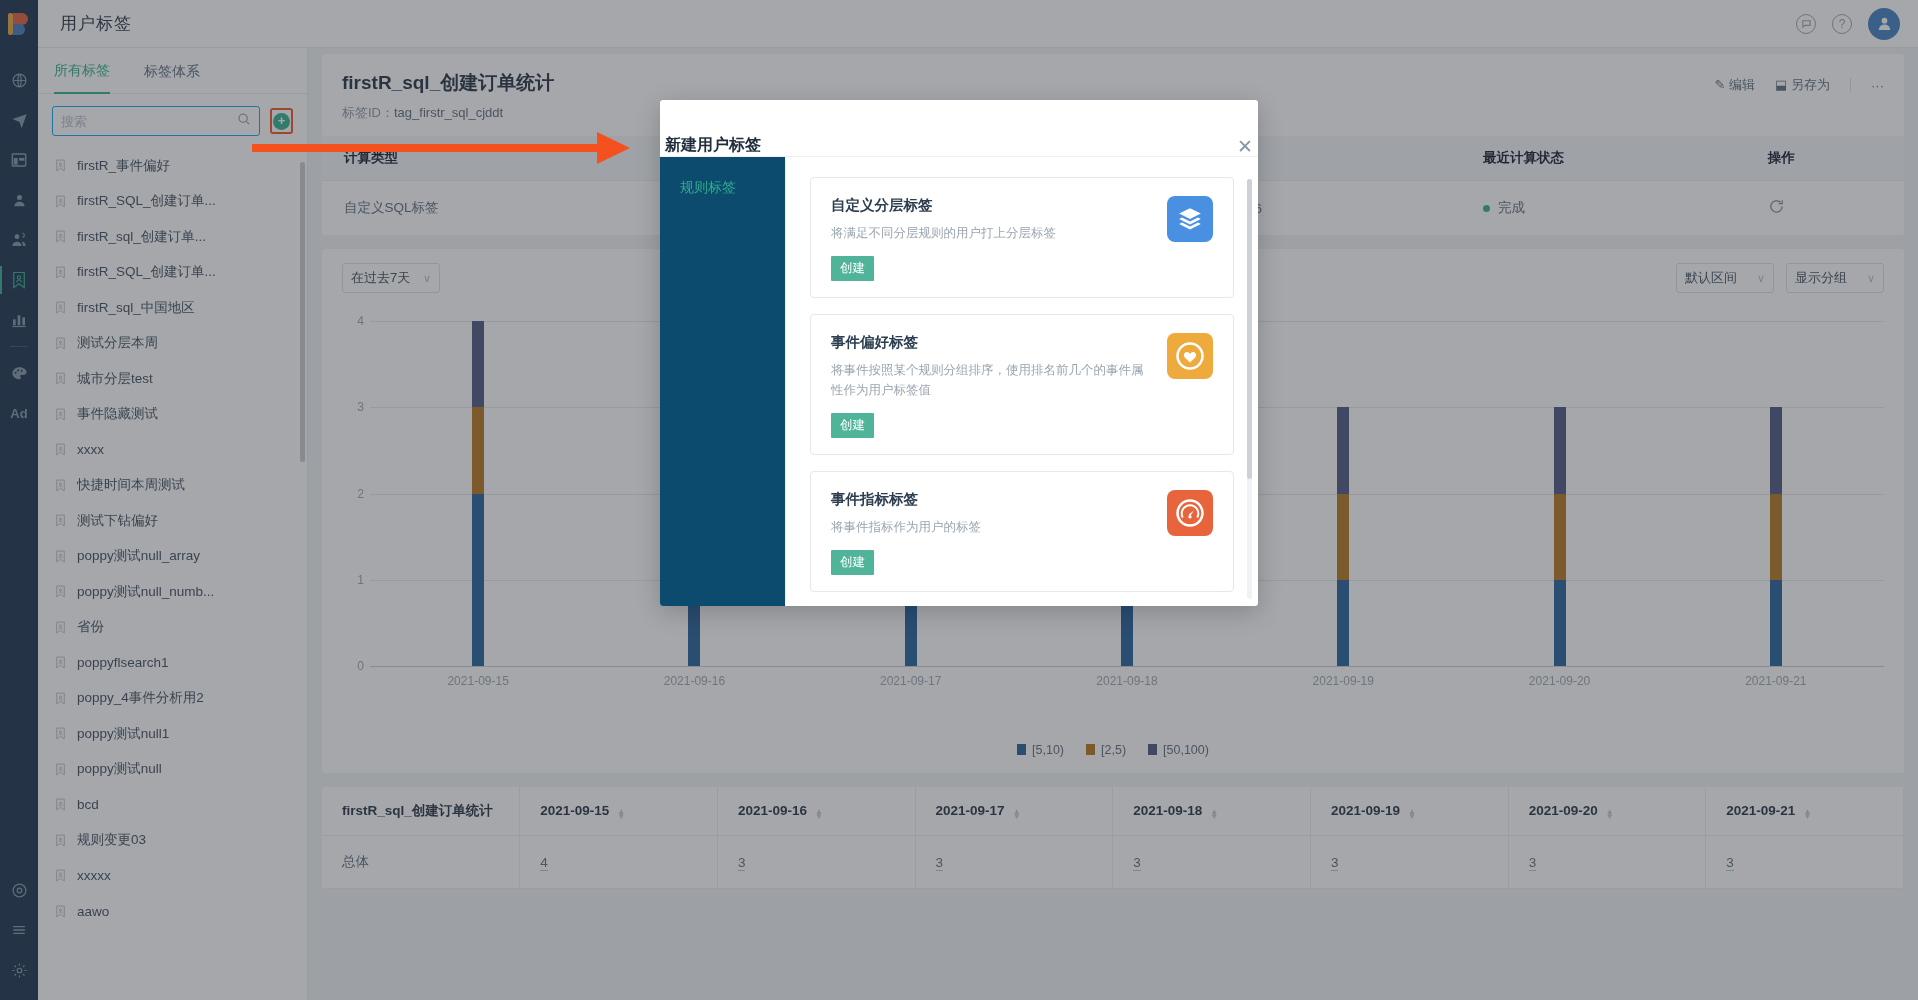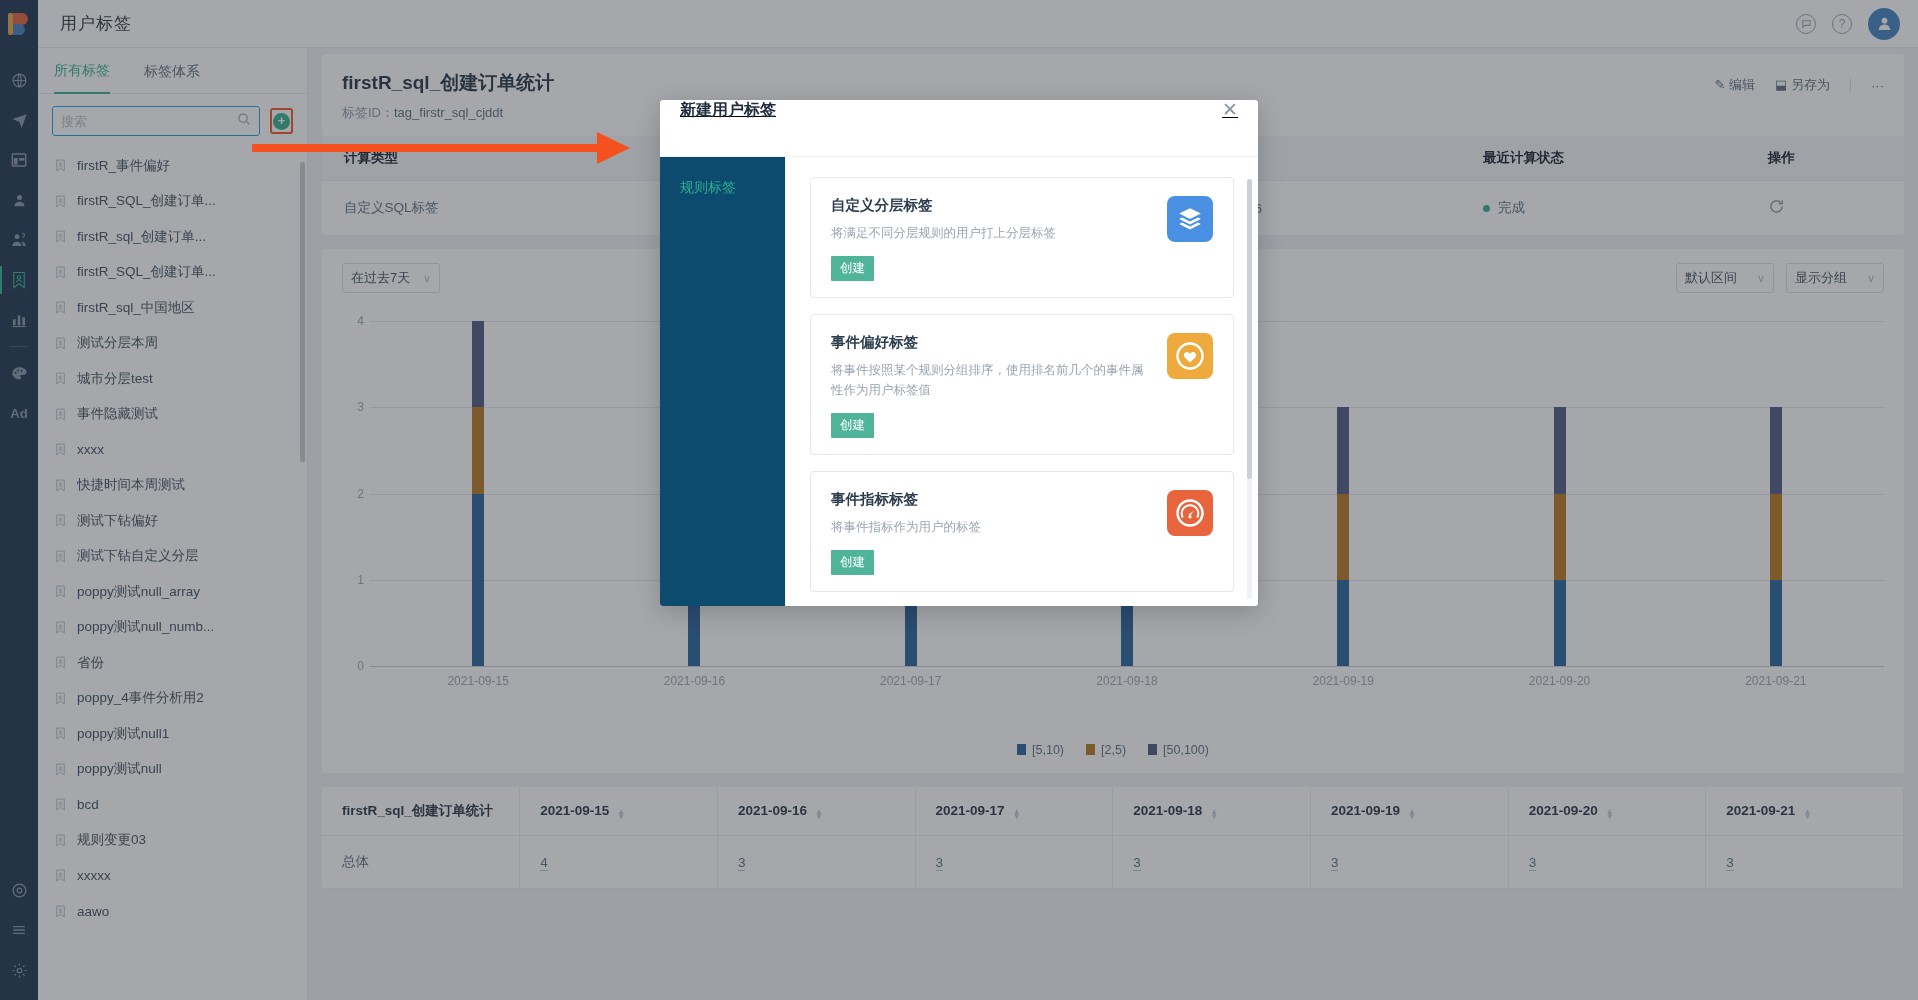--- a/index.html
+++ b/index.html
@@ -119,21 +119,21 @@
 
   
   #arrow { position: absolute; left: 252px; top: 128px; z-index: 30; }
 
   
   #modal {
     position:absolute; left: 660px; top: 100px; width: 598px; height: 506px;
     background:#fff; border-radius: 3px; z-index: 40; overflow: hidden;
     box-shadow: 0 6px 26px rgba(0,0,0,0.2);
   }
-  .modal-head { height: 56px; display:flex; align-items:flex-start; padding: 0 20px; text-decoration: underline; }
+  .modal-head { height: 56px; display:flex; align-items:flex-end; padding: 0 5px; }
   .modal-title { font-size: 16px; color:#1f2d3d; font-weight: 600;}
   .modal-close { margin-left:auto; font-size: 19px; color:#8b97a4; line-height: 1;}
   .modal-body { display:flex; height: 450px; border-top: 1px solid #eef0f3;}
   .modal-nav { width: 126px; background:#0c4a6e; padding-top: 22px; border-right:1px solid #eef0f3;}
   .modal-nav-item { font-size: 14px; color:#2fae8f; padding-left: 20px; }
   .modal-list { flex:1; padding: 20px 24px 0 24px; position:relative; overflow:hidden;}
   .opt-card { border:1px solid #e3e8ee; border-radius: 4px; padding: 18px 20px 16px 20px;
      display:flex; margin-bottom: 16px; }
   .opt-text { flex: 1; padding-right: 14px;}
   .opt-title { font-size: 14.5px; color:#2c3e50; font-weight: 600; }
@@ -385,30 +385,20 @@
         <span>测试下钻偏好</span>
       </div>
       <div class="tagitem">
         <span class="tagicon">
           <svg width="11" height="13" viewBox="0 0 20 24" fill="none" stroke="#a9b3be" stroke-width="1.5">
             <path d="M3 2h14v20l-7-5-7 5z"></path>
             <circle cx="10" cy="9" r="2"></circle>
             <path d="M6.8 15c.6-1.8 1.9-2.7 3.2-2.7s2.6.9 3.2 2.7"></path>
           </svg>
         </span>
-        <span>测试下钻自定义分层</span>
-      </div>
-      <div class="tagitem">
-        <span class="tagicon">
-          <svg width="11" height="13" viewBox="0 0 20 24" fill="none" stroke="#a9b3be" stroke-width="1.5">
-            <path d="M3 2h14v20l-7-5-7 5z"></path>
-            <circle cx="10" cy="9" r="2"></circle>
-            <path d="M6.8 15c.6-1.8 1.9-2.7 3.2-2.7s2.6.9 3.2 2.7"></path>
-          </svg>
-        </span>
         <span>poppy测试null_array</span>
       </div>
       <div class="tagitem">
         <span class="tagicon">
           <svg width="11" height="13" viewBox="0 0 20 24" fill="none" stroke="#a9b3be" stroke-width="1.5">
             <path d="M3 2h14v20l-7-5-7 5z"></path>
             <circle cx="10" cy="9" r="2"></circle>
             <path d="M6.8 15c.6-1.8 1.9-2.7 3.2-2.7s2.6.9 3.2 2.7"></path>
           </svg>
         </span>
@@ -416,20 +406,30 @@
       </div>
       <div class="tagitem">
         <span class="tagicon">
           <svg width="11" height="13" viewBox="0 0 20 24" fill="none" stroke="#a9b3be" stroke-width="1.5">
             <path d="M3 2h14v20l-7-5-7 5z"></path>
             <circle cx="10" cy="9" r="2"></circle>
             <path d="M6.8 15c.6-1.8 1.9-2.7 3.2-2.7s2.6.9 3.2 2.7"></path>
           </svg>
         </span>
         <span>省份</span>
+      </div>
+      <div class="tagitem">
+        <span class="tagicon">
+          <svg width="11" height="13" viewBox="0 0 20 24" fill="none" stroke="#a9b3be" stroke-width="1.5">
+            <path d="M3 2h14v20l-7-5-7 5z"></path>
+            <circle cx="10" cy="9" r="2"></circle>
+            <path d="M6.8 15c.6-1.8 1.9-2.7 3.2-2.7s2.6.9 3.2 2.7"></path>
+          </svg>
+        </span>
+        <span>poppyflsearch1</span>
       </div>
       <div class="tagitem">
         <span class="tagicon">
           <svg width="11" height="13" viewBox="0 0 20 24" fill="none" stroke="#a9b3be" stroke-width="1.5">
             <path d="M3 2h14v20l-7-5-7 5z"></path>
             <circle cx="10" cy="9" r="2"></circle>
             <path d="M6.8 15c.6-1.8 1.9-2.7 3.2-2.7s2.6.9 3.2 2.7"></path>
           </svg>
         </span>
         <span>poppy_4事件分析用2</span>

